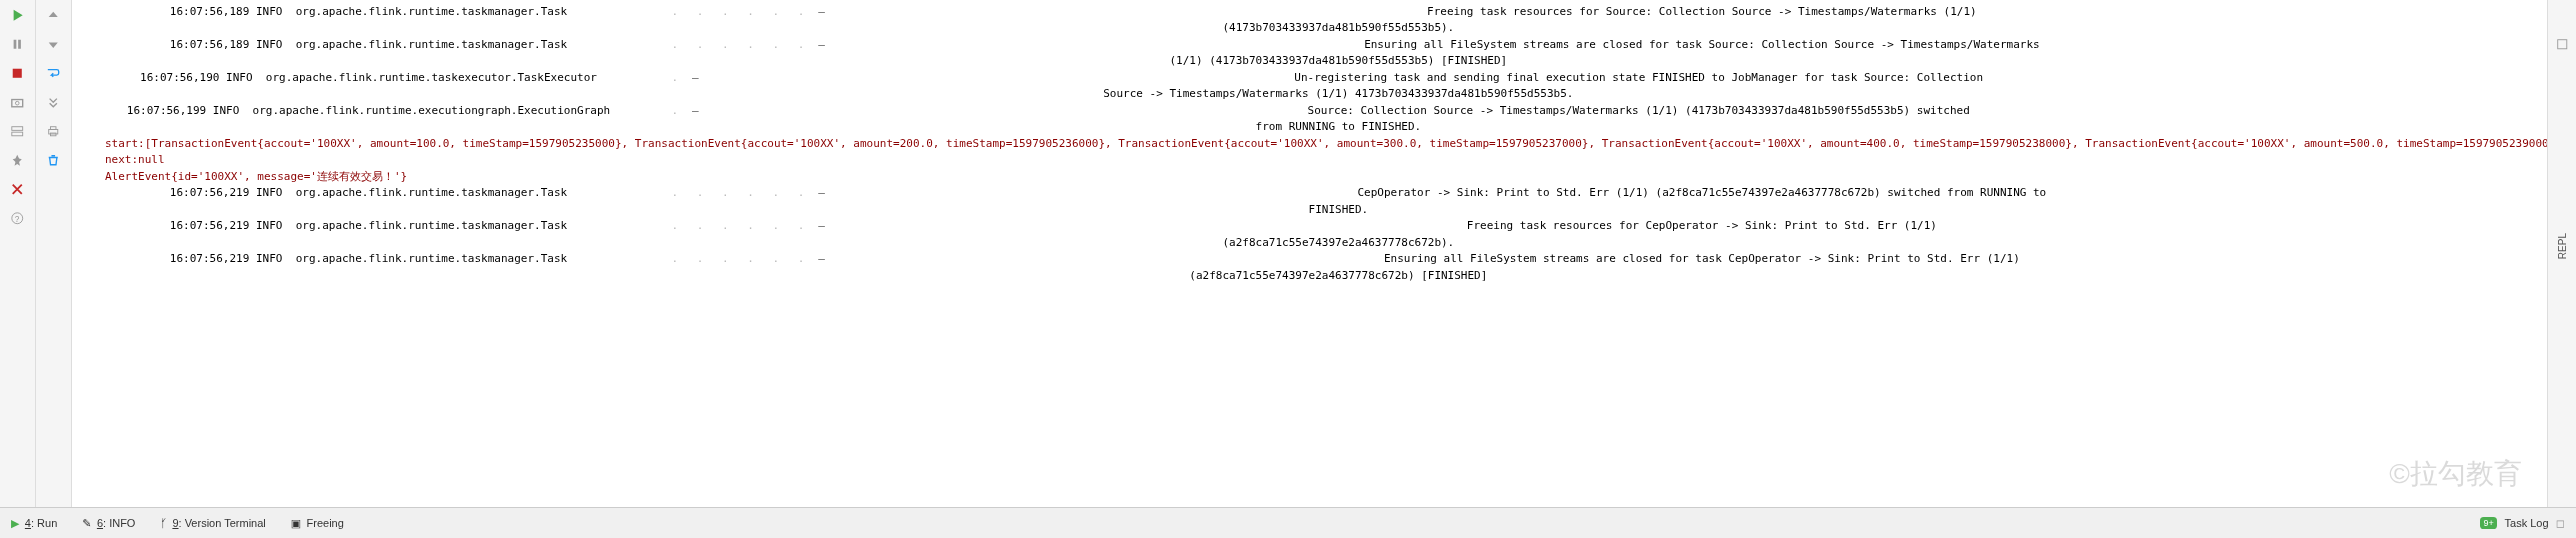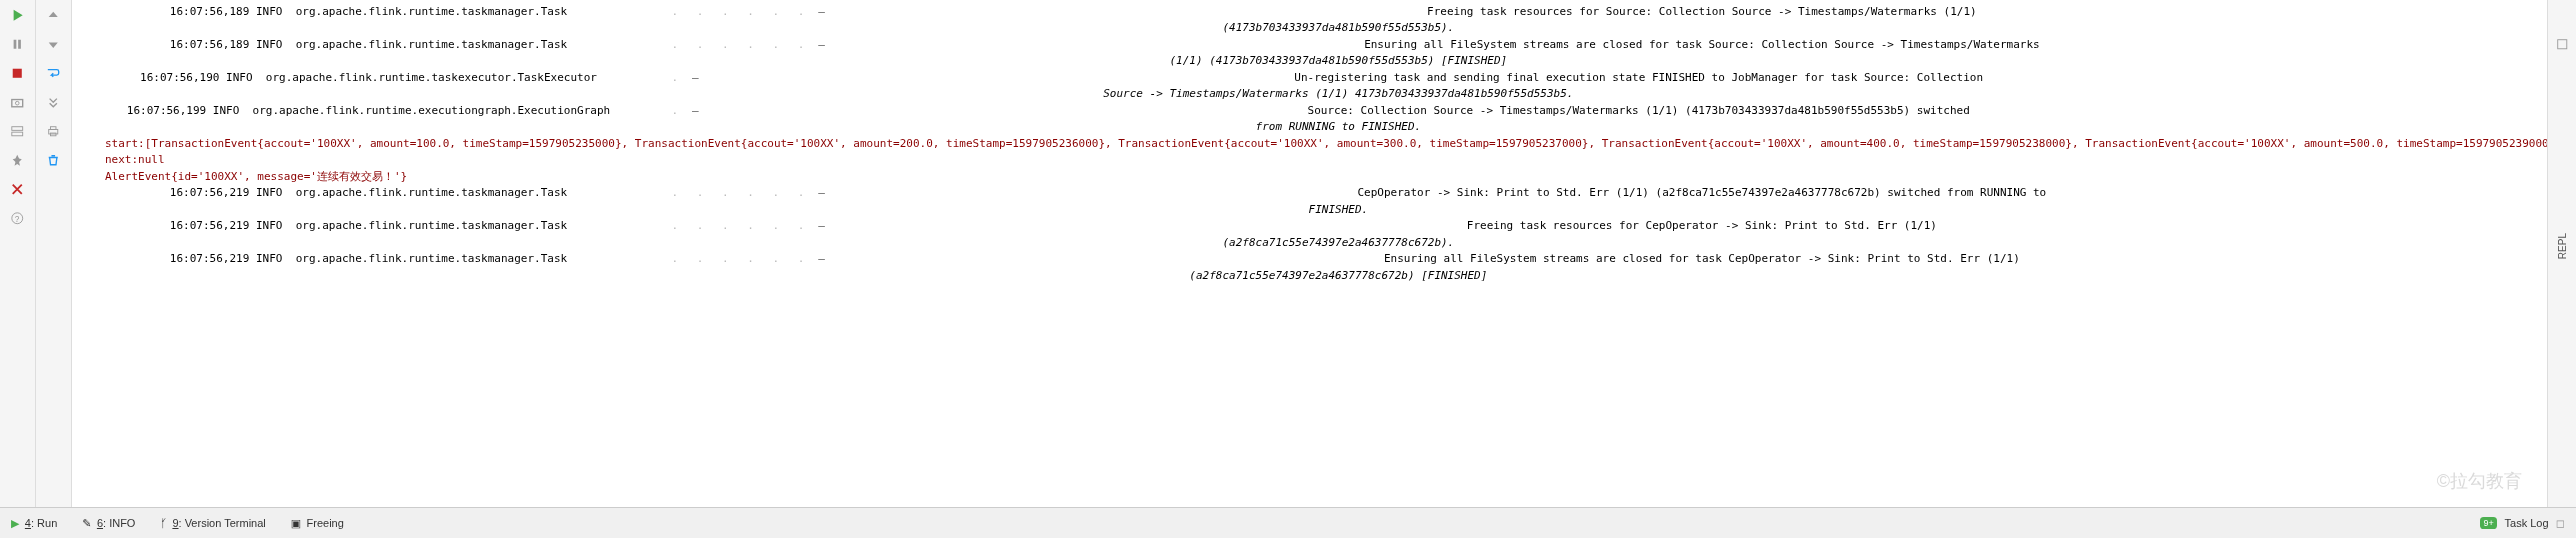--- a/index.html
+++ b/index.html
@@ -71,21 +71,21 @@
     }
     .log-sep {
       flex: 0 0 auto;
       padding: 0 3.6px;
       color: #555;
     }
     .log-right {
       flex: 1;
     }
     .red-line { color: #8B0000; margin-left: 22px; }
-    .cont { padding-left: 25px; font-style: italic; }
+    .cont { padding-left: 25px; }
 
     .right-rail {
       position: absolute;
       right: 0;
       top: 0;
       width: 29px;
       height: 508px;
       background: #f5f5f5;
       border-left: 0.9px solid #ddd;
       display: flex;
@@ -100,21 +100,21 @@
       font-size: 10px;
       color: #555;
       transform: rotate(180deg);
       margin-top: 181px;
     }
 
     .watermark {
       position: absolute;
       right: 54px;
       bottom: 45px;
-      font-size: 18px;
+      font-size: 28px;
       color: rgba(150,150,150,0.35);
       font-family: -apple-system, sans-serif;
       pointer-events: none;
     }
 
     .footer {
       position: absolute;
       bottom: 0;
       left: 0;
       right: 0;

